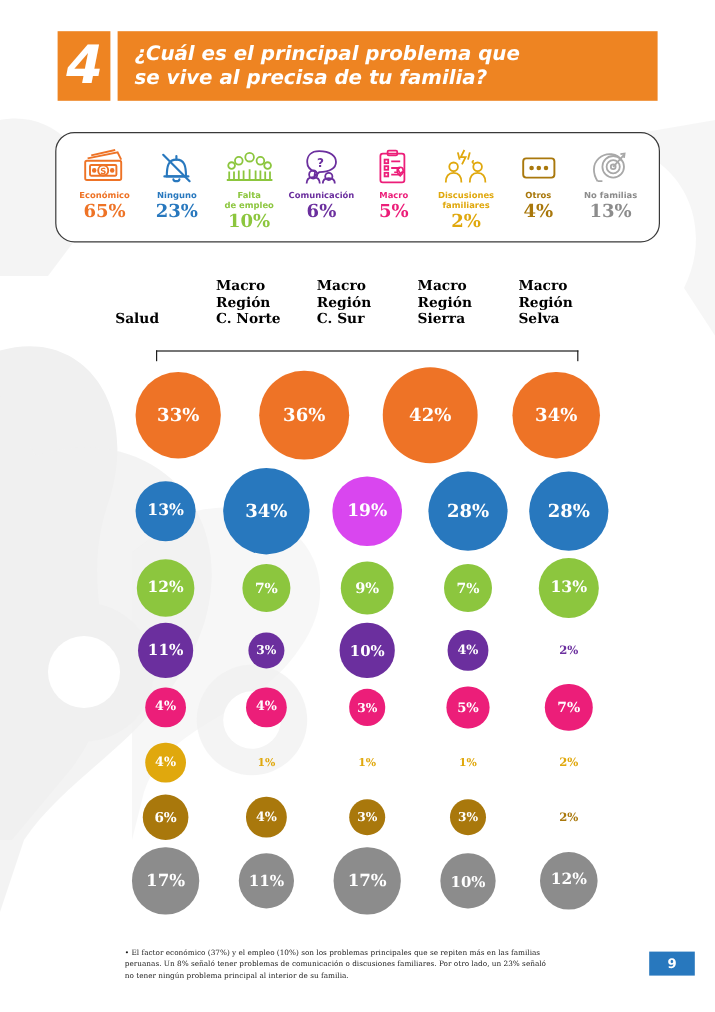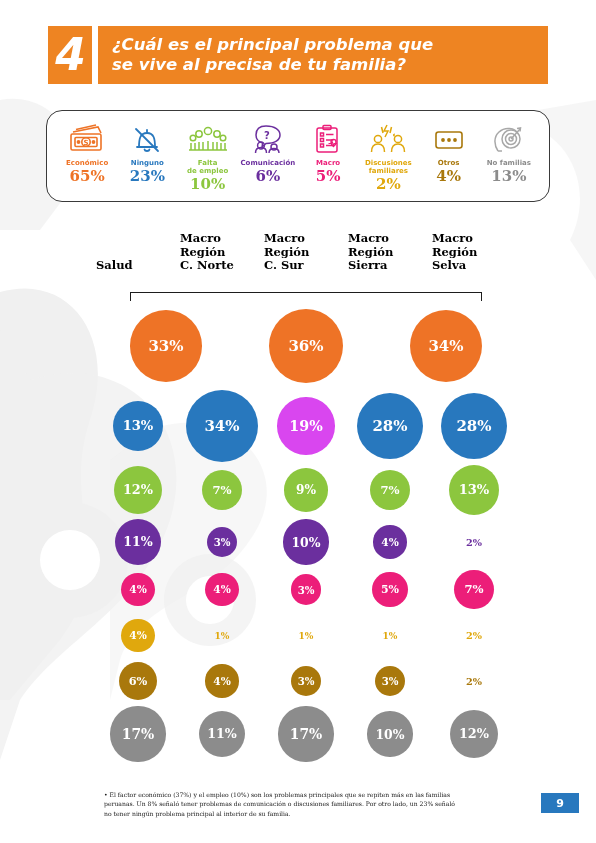--- a/index.html
+++ b/index.html
@@ -428,20 +428,23 @@
 
   <div id="matrix">
       <div class="mrow" style="height: 88px; align-items: center;">
         <div class="mcell">
           <div class="bubble" style="width: 71.5945px; height: 71.5945px; background: rgb(238, 115, 38); color: rgb(255, 255, 255); font-size: 15px;">33%</div>
         </div>
         <div class="mcell">
           <div class="bubble" style="width: 74.2px; height: 74.2px; background: rgb(238, 115, 38); color: rgb(255, 255, 255); font-size: 15px;">36%</div>
         </div>
         <div class="mcell">
+          <div class="bubble" style="width: 79.1036px; height: 79.1036px; background: rgb(238, 115, 38); color: rgb(255, 255, 255); font-size: 15px;">42%</div>
+        </div>
+        <div class="mcell">
           <div class="bubble" style="width: 72.4757px; height: 72.4757px; background: rgb(238, 115, 38); color: rgb(255, 255, 255); font-size: 15px;">34%</div>
         </div>
       </div>
       <div class="mrow" style="height: 72px;">
         <div class="mcell">
           <div class="bubble" style="width: 49.7766px; height: 49.7766px; background: rgb(40, 120, 190); color: rgb(255, 255, 255); font-size: 13.0886px;">13%</div>
         </div>
         <div class="mcell">
           <div class="bubble" style="width: 72.4757px; height: 72.4757px; background: rgb(40, 120, 190); color: rgb(255, 255, 255); font-size: 15px;">34%</div>
         </div>

